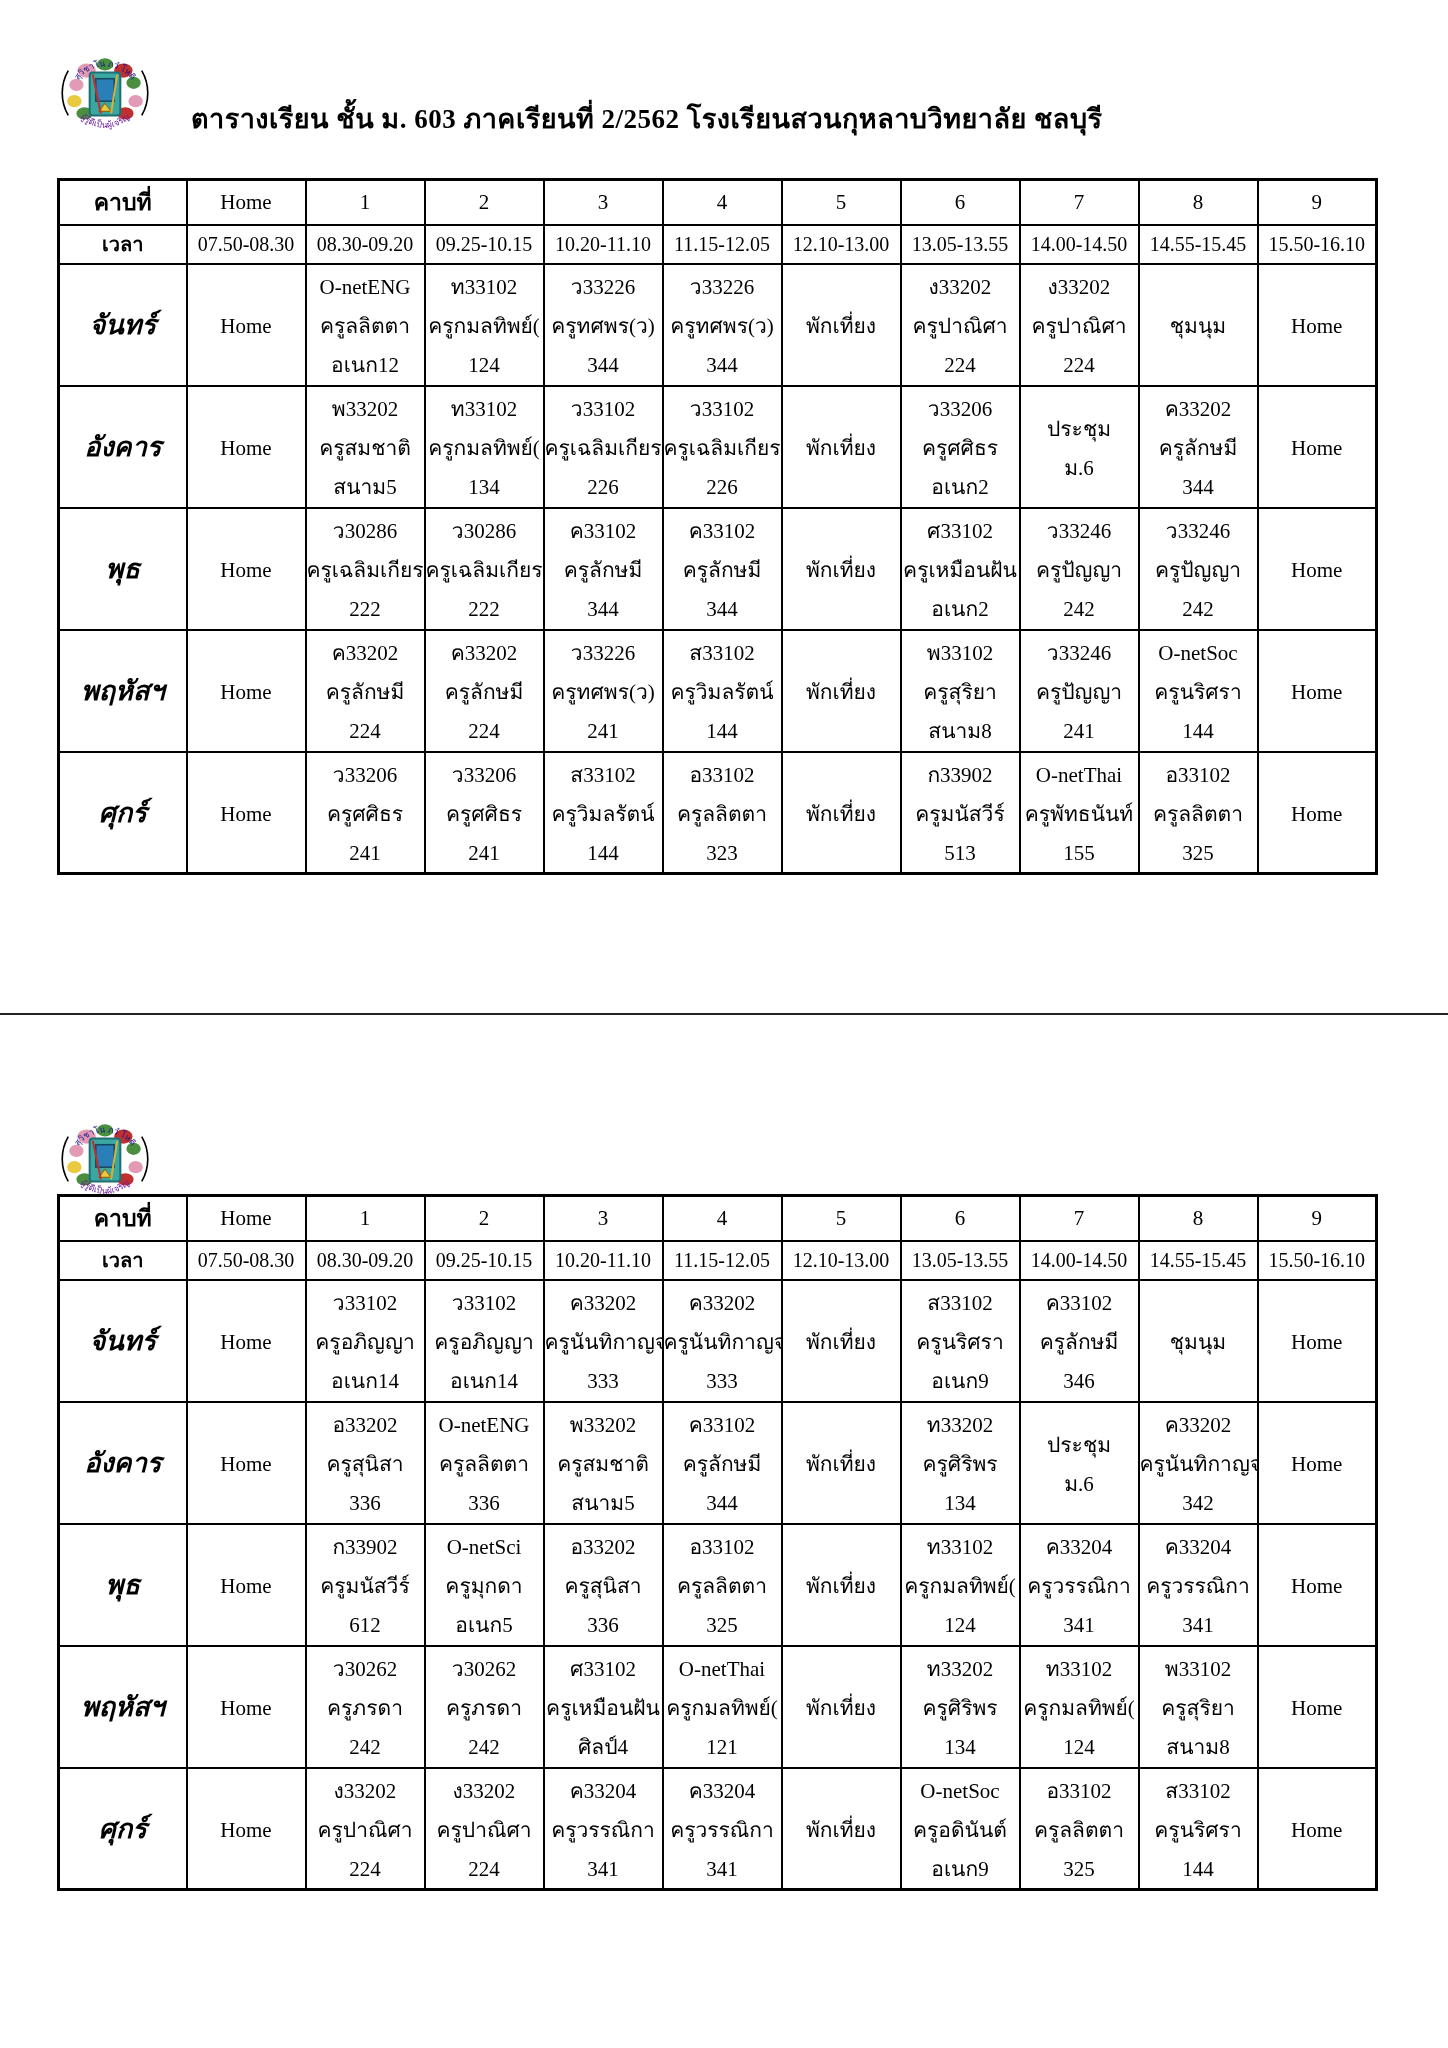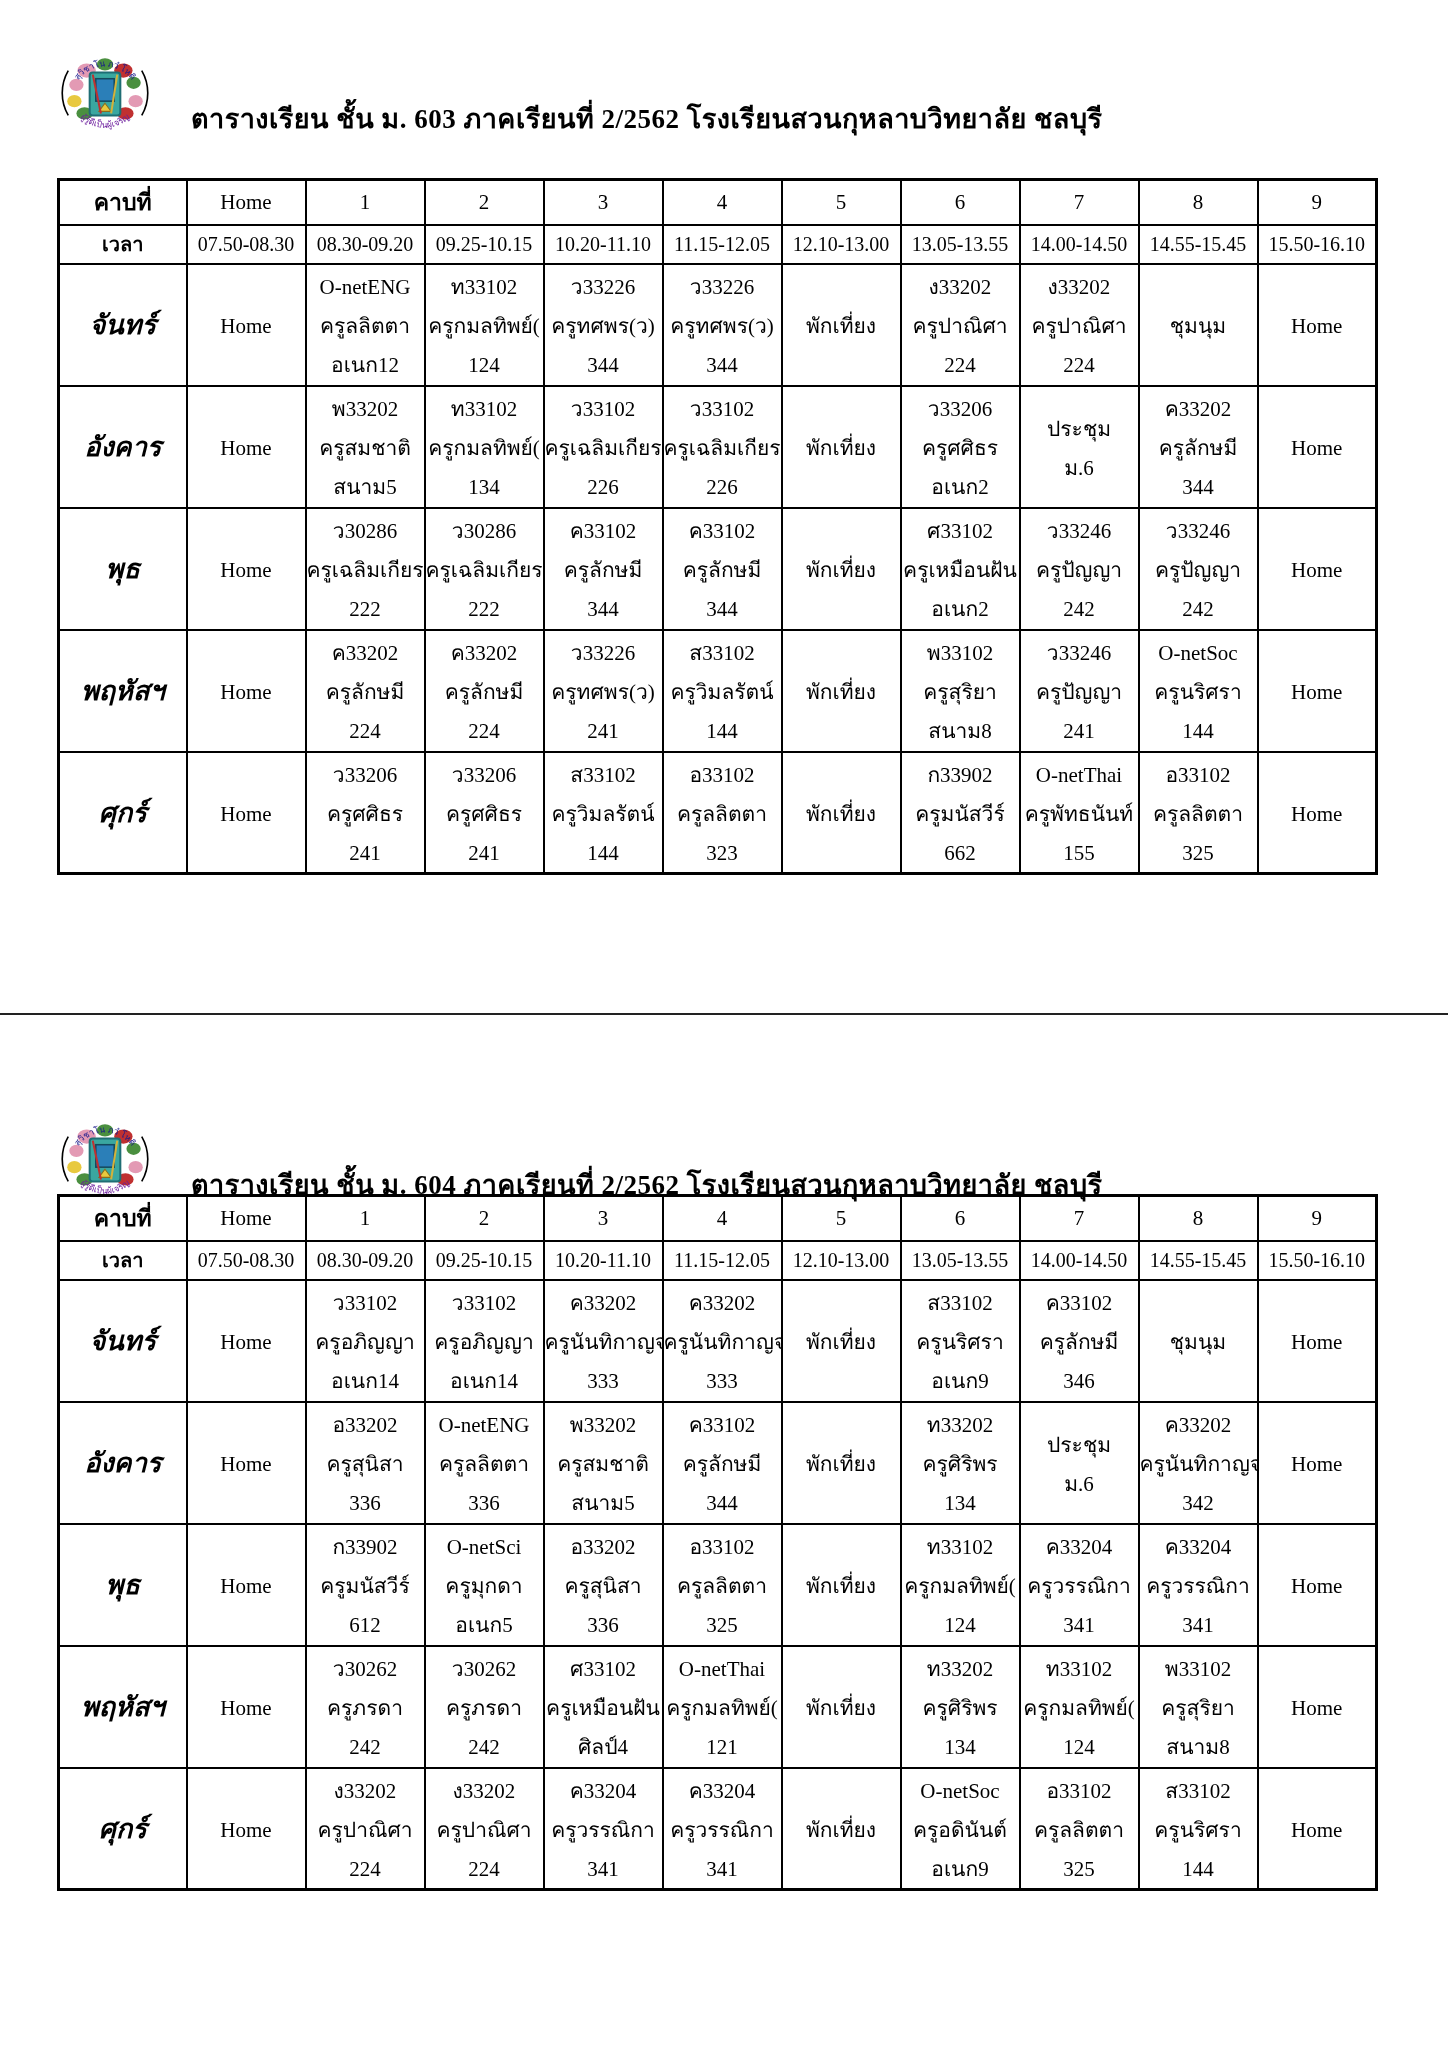--- a/index.html
+++ b/index.html
@@ -335,21 +335,21 @@
             <div class="cl">อ33102</div>
             <div class="cl">ครูลลิตตา</div>
             <div class="cl">323</div>
           </td>
           <td class="slot">
             <div class="cl">พักเที่ยง</div>
           </td>
           <td class="slot">
             <div class="cl">ก33902</div>
             <div class="cl">ครูมนัสวีร์</div>
-            <div class="cl">662</div>
+            <div class="cl">513</div>
           </td>
           <td class="slot">
             <div class="cl">O-netThai</div>
             <div class="cl">ครูพัทธนันท์</div>
             <div class="cl">155</div>
           </td>
           <td class="slot">
             <div class="cl">อ33102</div>
             <div class="cl">ครูลลิตตา</div>
             <div class="cl">325</div>
@@ -388,21 +388,20 @@
       <line x1="36" y1="30" x2="44" y2="68" stroke="#c03030" stroke-width="2"></line>
       <line x1="60" y1="30" x2="54" y2="68" stroke="#d4b23a" stroke-width="2"></line>
       <text font-size="8.5" fill="#1a1a8c" text-anchor="middle" font-family="'Liberation Serif','DejaVu Serif',serif">
         <textPath href="#arcT2" startOffset="50%">สุวิชาโน ภวํ โหติ</textPath>
       </text>
       <text font-size="8.5" fill="#6a1a9c" text-anchor="middle" font-family="'Liberation Serif','DejaVu Serif',serif">
         <textPath href="#arcB2" startOffset="50%">ผู้รู้ดีเป็นผู้เจริญ</textPath>
       </text>
     </svg>
   </div>
-  <h1 class="title">ตารางเรียน ชั้น ม. 604 ภาคเรียนที่ 2/2562 โรงเรียนสวนกุหลาบวิทยาลัย ชลบุรี</h1>
   <table class="tt">
     <colgroup>
       <col style="width:128px">
         <col style="width:119px">
         <col style="width:119px">
         <col style="width:119px">
         <col style="width:119px">
         <col style="width:119px">
         <col style="width:119px">
         <col style="width:119px">

